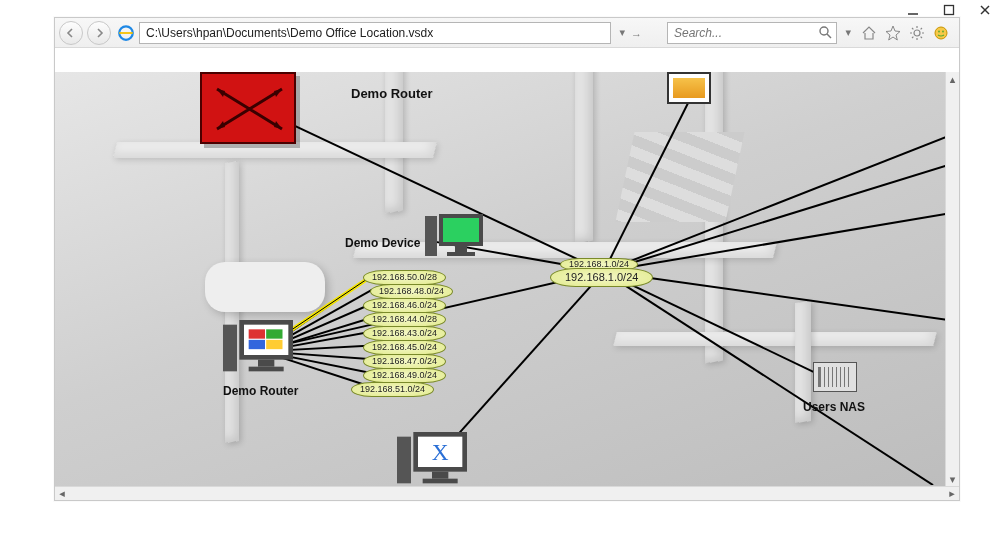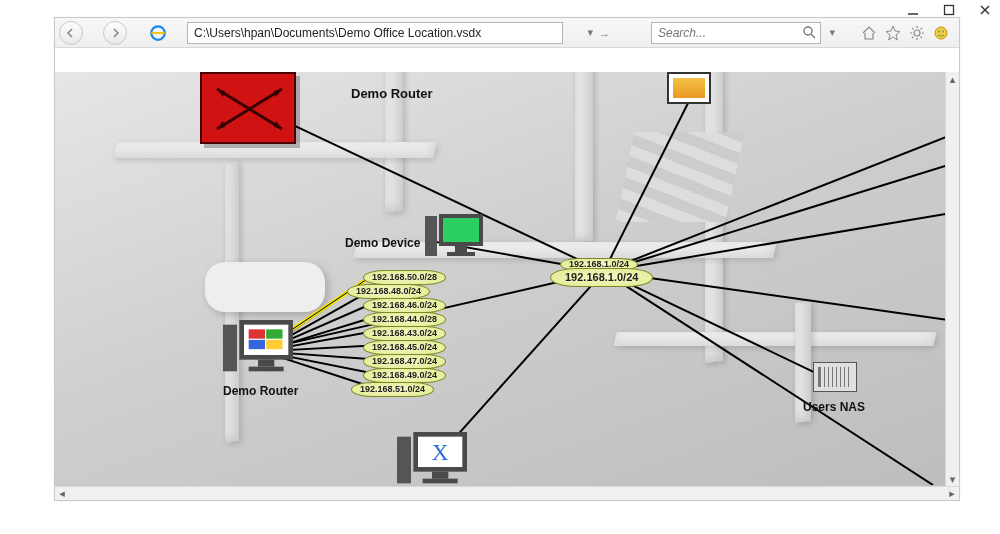--- a/index.html
+++ b/index.html
@@ -36,21 +36,21 @@
     border: 1px solid #c9c9c9;
     background: #fff;
     box-shadow: 0 0 0 1px rgba(0,0,0,0.02);
   }
   .toolbar {
     height: 30px;
     display: flex;
     align-items: center;
     padding: 0 4px;
     border-bottom: 1px solid #d9d9d9;
-    gap: 20px;
+    gap: 4px;
     background: linear-gradient(#f7f7f7,#efefef);
   }
   .navbtn {
     width: 24px; height: 24px;
     border: 1px solid #c8c8c8;
     border-radius: 50%;
     background: linear-gradient(#fdfdfd,#e9e9e9);
     display: inline-flex; align-items:center; justify-content:center;
     color:#888;
   }
@@ -169,21 +169,20 @@
     position:absolute;
     padding:1px 8px;
     border:1px solid #7a8a2a;
     background: radial-gradient(ellipse at center,#f4f8c6 0%, #e2ea8e 100%);
     border-radius: 50% / 100%;
     font-size:9px;
     color:#222;
     white-space:nowrap;
     text-align:left;
     line-height:11px;
-    font-weight:bold;
   }
   .subnet.big { font-size:11px; padding:3px 14px; }
   svg.lines{position:absolute;inset:0;}
 
   .router-box{
     position:absolute;
     width:96px;height:72px;
     background:#d11212;
     border:2px solid #4b0000;
     box-shadow: 4px 4px 0 rgba(0,0,0,0.25);
@@ -368,21 +367,21 @@
           <rect x="30" y="34" width="14" height="6" fill="#4a4a4a"></rect>
           <rect x="22" y="40" width="30" height="4" fill="#4a4a4a"></rect>
         </svg>
       </div>
       <div class="node-label" style="left:168px;top:312px;font-size:12px;">Demo Router</div>
 
       <div class="subnet" style="left:505px;top:186px;font-size:9px;padding:0 8px;">192.168.1.0/24</div>
       <div class="subnet big" style="left:495px;top:196px;">192.168.1.0/24</div>
 
       <div class="subnet" style="left:308px;top:198px;">192.168.50.0/28</div>
-      <div class="subnet" style="left:292px;top:212px;">192.168.48.0/24</div>
+      <div class="subnet" style="left:315px;top:212px;">192.168.48.0/24</div>
       <div class="subnet" style="left:308px;top:226px;">192.168.46.0/24</div>
       <div class="subnet" style="left:308px;top:240px;">192.168.44.0/28</div>
       <div class="subnet" style="left:308px;top:254px;">192.168.43.0/24</div>
       <div class="subnet" style="left:308px;top:268px;">192.168.45.0/24</div>
       <div class="subnet" style="left:308px;top:282px;">192.168.47.0/24</div>
       <div class="subnet" style="left:308px;top:296px;">192.168.49.0/24</div>
       <div class="subnet" style="left:296px;top:310px;">192.168.51.0/24</div>
 
       <div class="nas-box" style="left:758px;top:290px;"></div>
       <div class="node-label" style="left:748px;top:328px;font-size:12px;">Users NAS</div>

